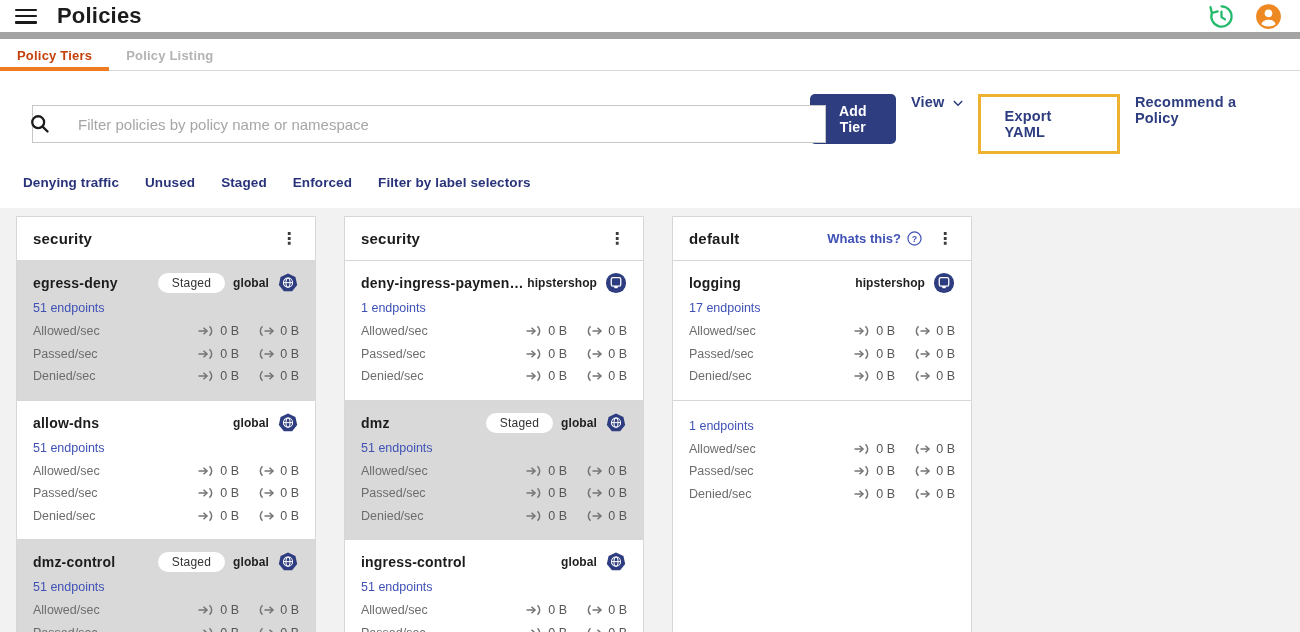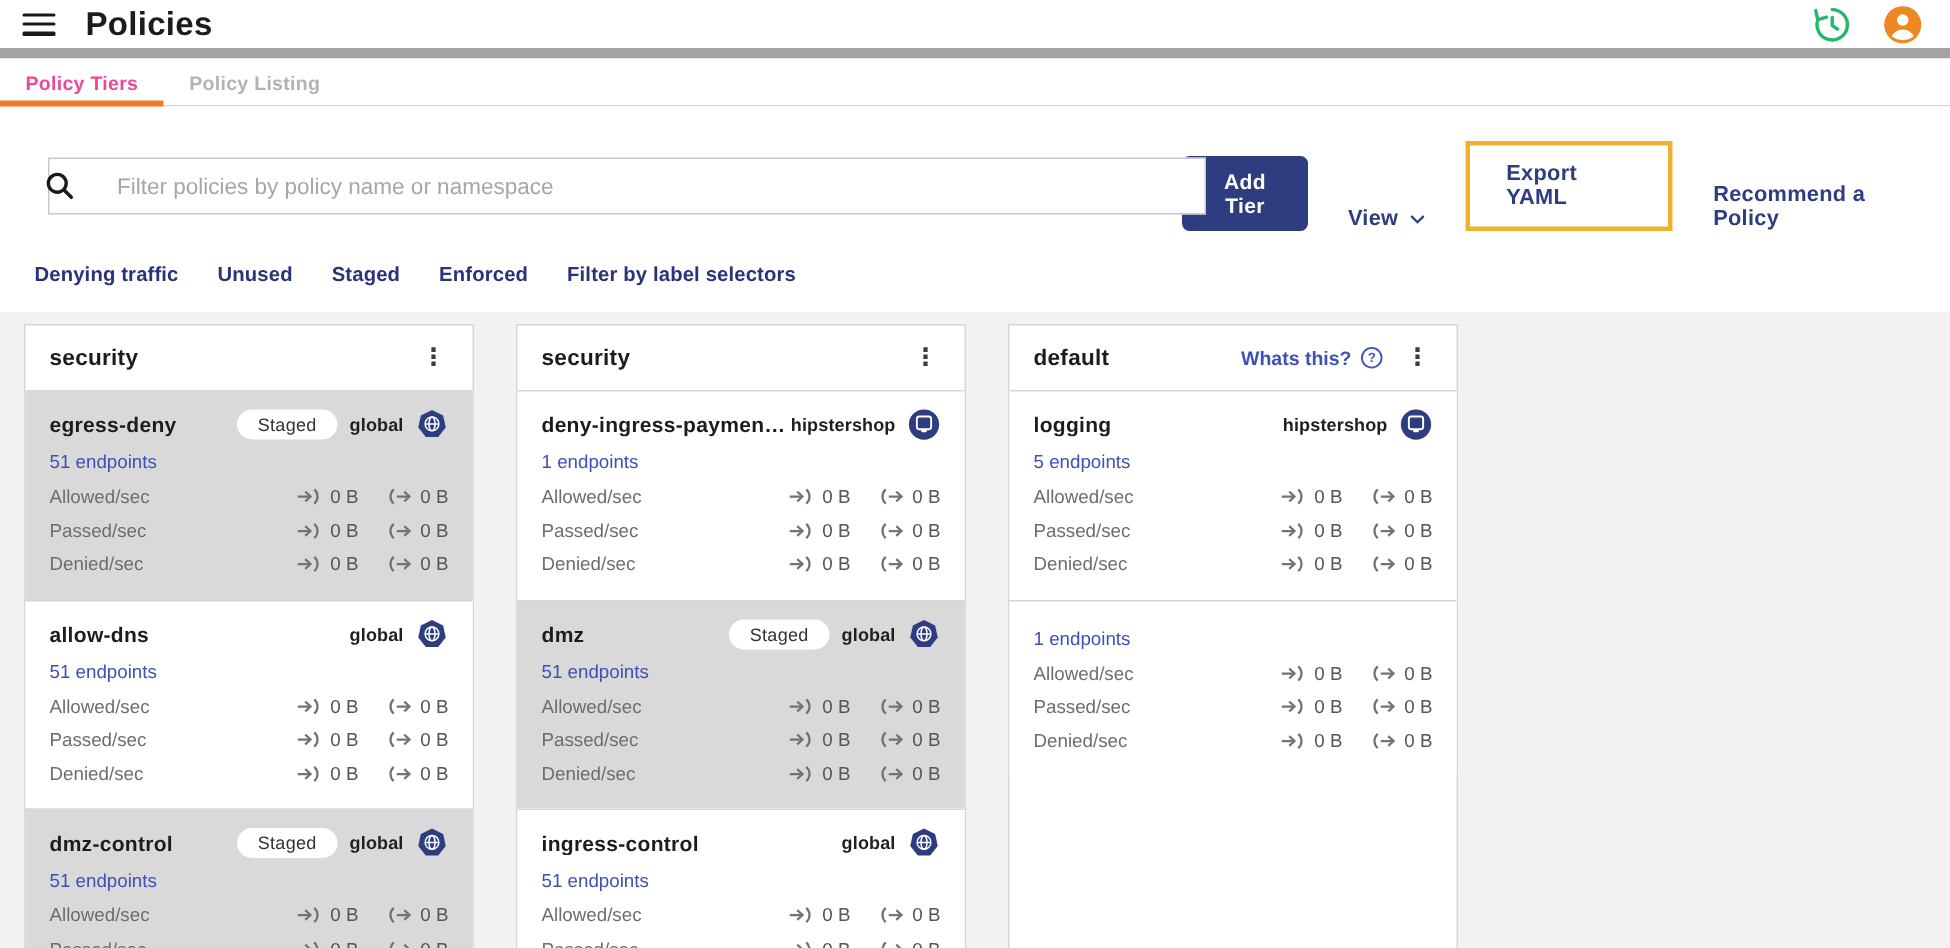--- a/index.html
+++ b/index.html
@@ -16,32 +16,32 @@
   .hamburger{width:22px;height:15px;display:flex;flex-direction:column;justify-content:space-between;cursor:pointer;margin-right:20px;}
   .hamburger span{display:block;height:2.6px;background:#1a1a1a;border-radius:1px;}
   .app-title{font-size:22px;font-weight:700;letter-spacing:.2px;}
   .topbar-right{margin-left:auto;display:flex;align-items:center;gap:20px;}
   .cluster-select{display:flex;align-items:center;gap:9px;font-size:14.5px;color:#222;cursor:pointer;letter-spacing:.2px;}
   .icon-btn{display:flex;align-items:center;cursor:pointer;}
 
   
   .tabbar{height:32px;background:#fff;border-bottom:1px solid #d8d8d8;display:flex;align-items:stretch;}
   .tab{position:relative;padding:9px 17px 0 17px;font-size:13px;font-weight:700;color:#b3b3b3;cursor:pointer;letter-spacing:.2px;}
-  .tab.active{color:#ec4899;}
+  .tab.active{color:#c2410c;}
   .tab.active::after{content:"";position:absolute;left:0;right:0;bottom:-1px;height:4px;background:var(--accent-orange);}
 
   
   .white-section{background:#fff;padding:23px 16px 18px 16px;}
   .toolbar-row{display:flex;align-items:center;}
   .search-wrap{position:relative;width:812px;}
   .search-wrap input{width:100%;height:38px;border:1px solid #c7c7c7;border-radius:0;background:#fff;
     padding:0 12px 0 45px;font-size:15px;color:#333;font-family:inherit;outline:none;margin-left:16px;}
   .search-wrap input::placeholder{color:#a6a6a6;}
   .search-icon{position:absolute;left:13px;top:8px;}
-  .toolbar-actions{margin-left:auto;display:flex;align-items:flex-end;gap:27px;padding-right:5px;}
+  .toolbar-actions{margin-left:auto;display:flex;align-items:flex-start;gap:15px;padding-right:5px;}
   .btn-primary{background:var(--navy);color:#fff;border:none;border-radius:5px;padding:9px 15px;
     font-size:14px;font-weight:700;font-family:inherit;cursor:pointer;letter-spacing:.2px;}
   .link-btn{color:var(--navy);font-size:14.5px;font-weight:700;cursor:pointer;display:flex;align-items:center;gap:8px;letter-spacing:.2px;}
   .export-box{border:3px solid var(--highlight);padding:11px 24px;display:flex;align-items:center;}
   .qfilters{display:flex;gap:26px;margin-top:21px;padding-left:7px;}
   .qfilter{color:#29337a;font-size:13.5px;font-weight:700;cursor:pointer;letter-spacing:.1px;}
 
   
   .tiers{background:#f2f2f2;padding:8px 16px 0 16px;display:flex;gap:28px;align-items:flex-start;}
   .tier{width:300px;min-height:452px;background:#fff;border:1px solid var(--border);}
@@ -616,21 +616,21 @@
             <span class="pc-scope" style="">hipstershop</span>
             <span style="display:flex">
   <svg width="22" height="22" viewBox="0 0 24 24">
     <circle cx="12" cy="12" r="11" fill="#2e3d7f"></circle>
     <rect x="6.8" y="6.2" width="10.4" height="9.2" rx="1.8" fill="none" stroke="#fff" stroke-width="1.4"></rect>
     <rect x="10" y="15.3" width="4" height="2.3" rx="0.7" fill="#fff"></rect>
   </svg>
             </span>
           </span>
        </div>
-       <a class="pc-endpoints">5 endpoints</a><div class="pc-metric">
+       <a class="pc-endpoints">17 endpoints</a><div class="pc-metric">
          <span class="m-label">Allowed/sec</span>
          <span class="m-val">
             <span style="display:flex">
   <svg width="17" height="12" viewBox="0 0 17 12" fill="none" stroke="#737373" stroke-width="1.5">
     <line x1="0.5" y1="6" x2="8.5" y2="6"></line>
                 <polyline points="5.5,2.8 9,6 5.5,9.2"></polyline>
     <path d="M11.5 1.2 a6.4 6.4 0 0 1 0 9.6"></path>
   </svg>
             </span>
             <span>0 B</span>

